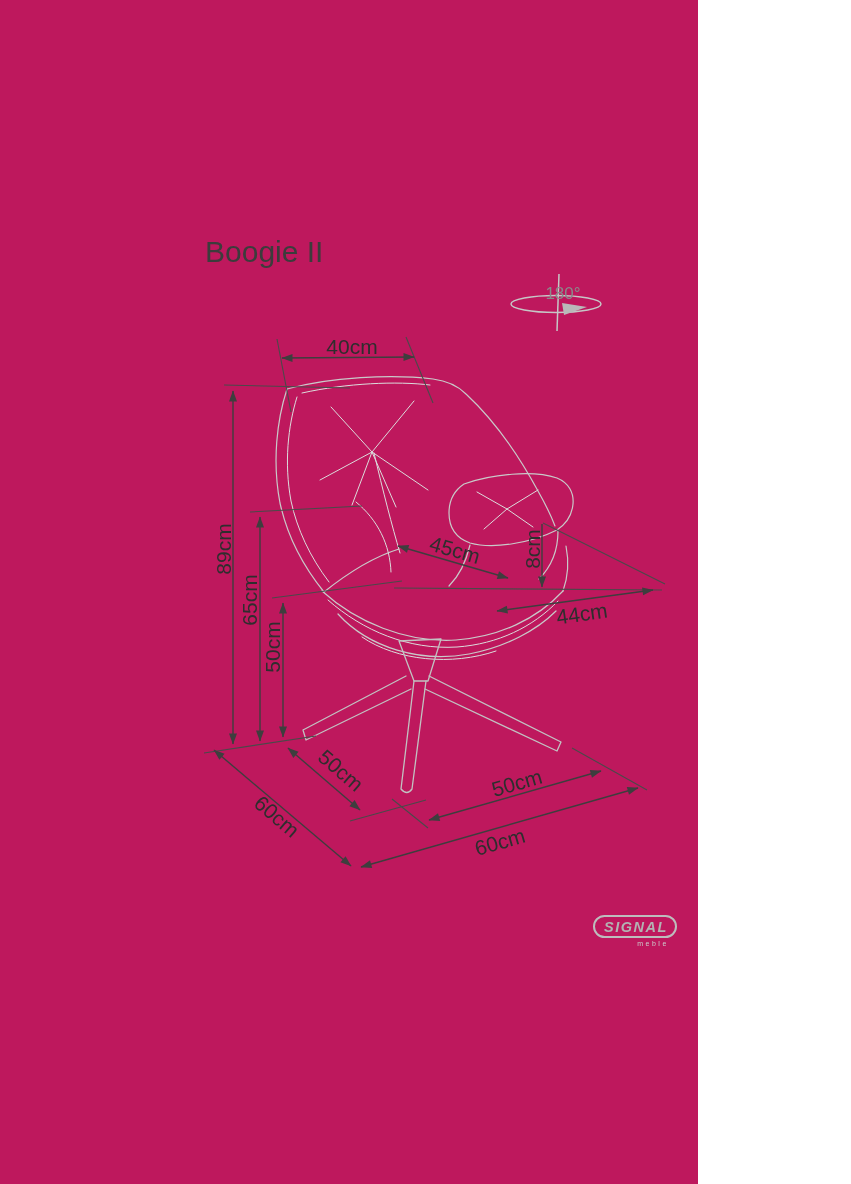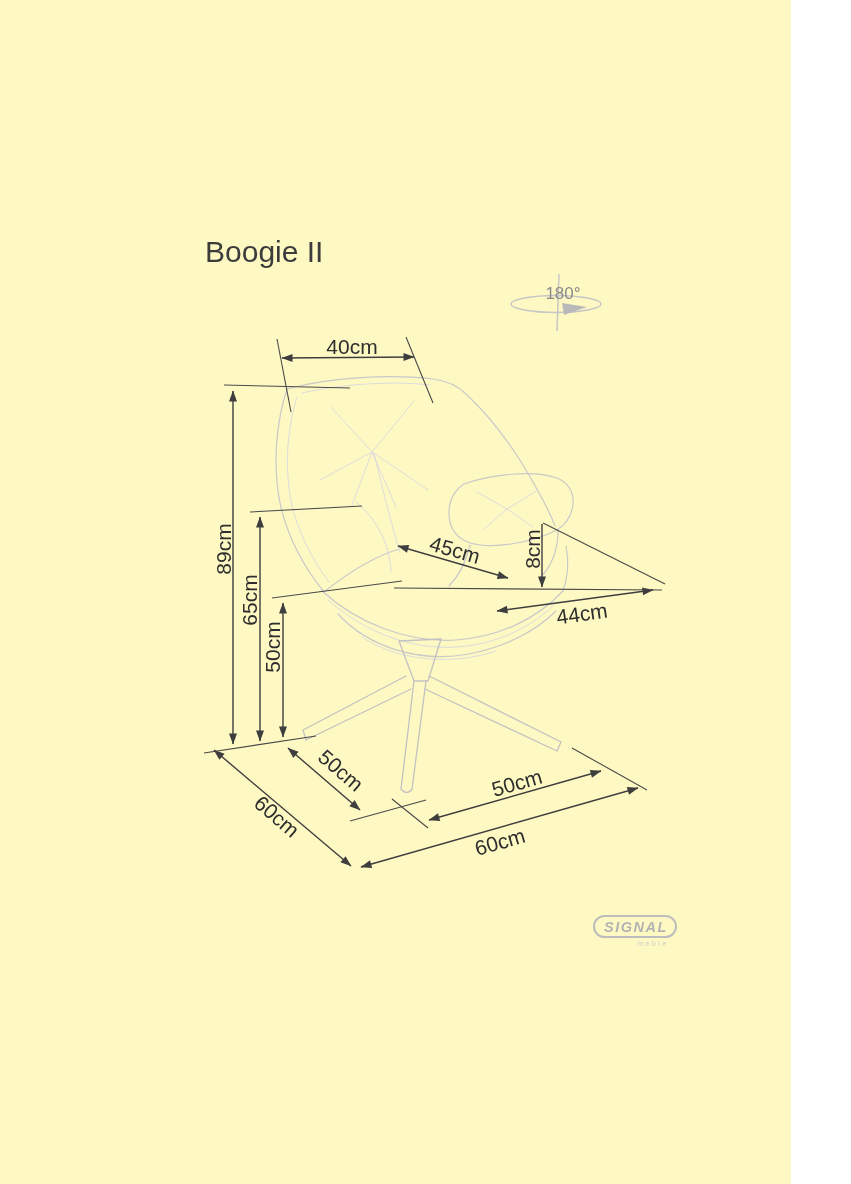--- a/index.html
+++ b/index.html
@@ -1,19 +1,19 @@
 <!DOCTYPE html>
 <html><head>
 <meta charset="utf-8">
 <style>
   html,body{margin:0;padding:0;background:#fff;}
   #stage{
     position:relative;
-    width:791px;height:1184px;
-    background:#fef9c3;
+    width:698px;height:1184px;
+    background:#be185d;
     overflow:hidden;
     font-family:"Liberation Sans", sans-serif;
   }
   svg{position:absolute;left:0;top:0;}
   .dim-line{stroke:#3e3e3e;stroke-width:1.4;fill:none;}
   .ext-line{stroke:#4a4a4a;stroke-width:1.1;fill:none;}
   .dim-text{font-family:"Liberation Sans",sans-serif;font-size:21px;fill:#2e2e2e;}
   .title-text{font-family:"Liberation Sans",sans-serif;font-size:30px;fill:#3c3c3c;}
   .chair{stroke:#c9c9c9;stroke-width:1.2;fill:none;stroke-linecap:round;}
   .chair-light{stroke:#dcdcdc;stroke-width:1;fill:none;stroke-linecap:round;}

